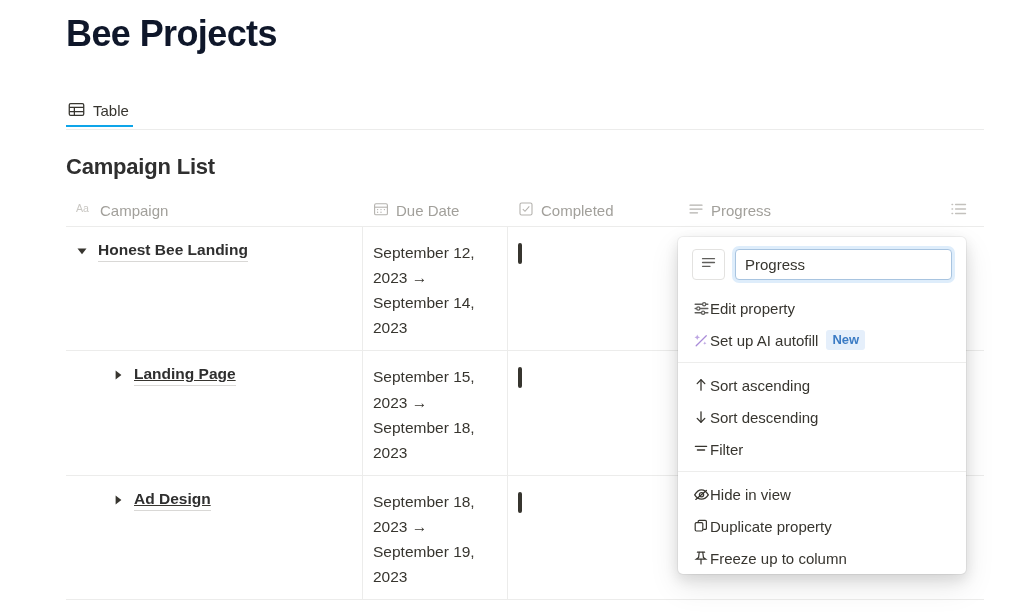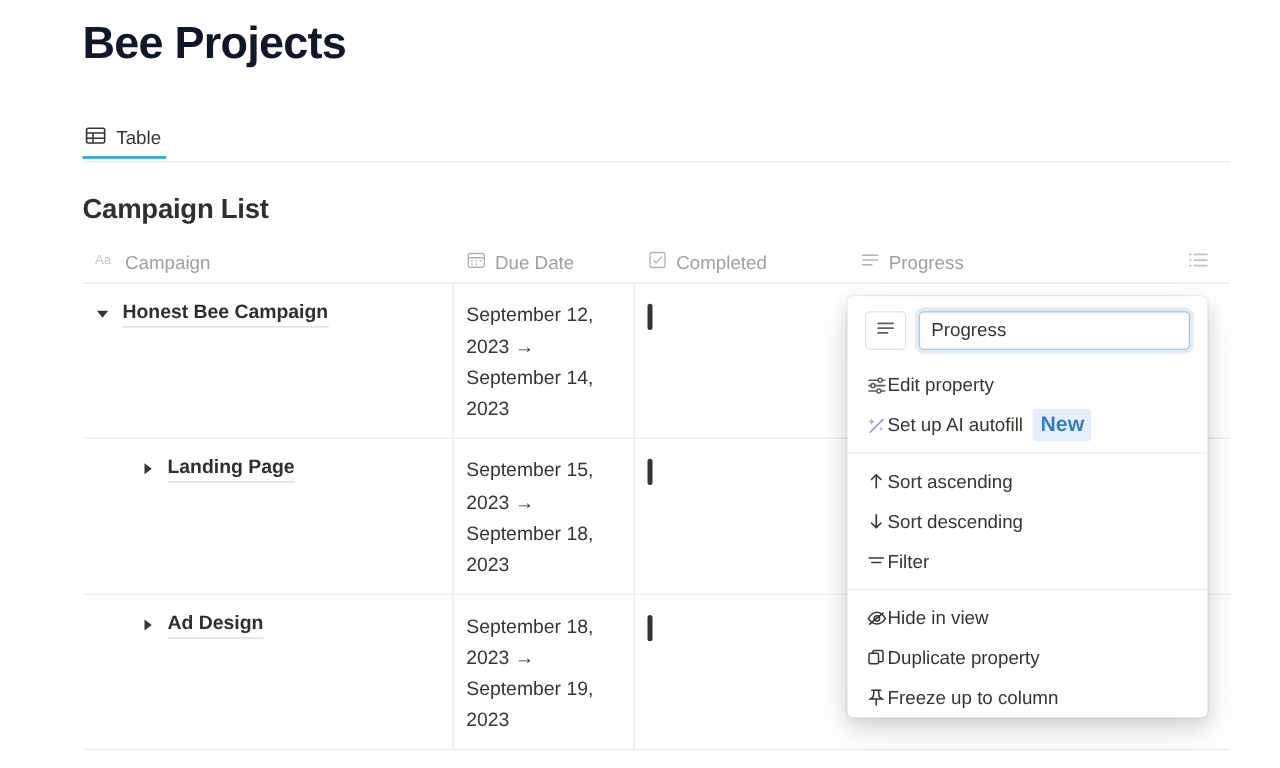--- a/index.html
+++ b/index.html
@@ -129,21 +129,21 @@
     border-right: 1px solid #ececeb;
     padding-top: 13px;
   }
   .td.cell-completed {
     width: 170px;
     padding-top: 15px;
   }
   .td.cell-progress { width: 230px; }
   .td.cell-spacer   { flex: 1; }
 
-  .indent-1 { padding-left: 46px; }
+  .indent-1 { padding-left: 46px; text-decoration: underline; }
 
   .twisty {
     width: 12px;
     height: 12px;
     flex: 0 0 12px;
     margin-top: 5px;
     cursor: pointer;
   }
   .twisty svg { display: block; }
 
@@ -250,21 +250,21 @@
     align-items: center;
     justify-content: center;
     color: #5f5e5b;
   }
   .menu-item .mi-label { line-height: 1; }
 
   .badge-new {
     margin-left: 8px;
     background: #e5effb;
     color: #3b7bc4;
-    font-size: 17px;
+    font-size: 13px;
     font-weight: bold;
     border-radius: 3px;
     padding: 2px 6px;
     line-height: 1.25;
   }
 </style>
 </head>
 <body>
 
 <div id="app">
@@ -351,21 +351,21 @@
       </div>
     </div>
 
     <div class="trow">
       <div class="td cell-campaign">
         <span class="twisty">
           <svg width="12" height="12" viewBox="0 0 12 12">
               <polygon points="1.5,3.5 10.5,3.5 6,9.2" fill="#37352f"></polygon>
             </svg>
         </span>
-        <span class="row-title">Honest Bee Campaign</span>
+        <span class="row-title">Honest Bee Landing</span>
       </div>
       <div class="td cell-duedate">
         <span class="date-text">September 12, 2023 → September 14, 2023</span>
       </div>
       <div class="td cell-completed">
         <span class="checkbox"></span>
       </div>
       <div class="td cell-progress"></div>
       <div class="td cell-spacer"></div>
     </div>

